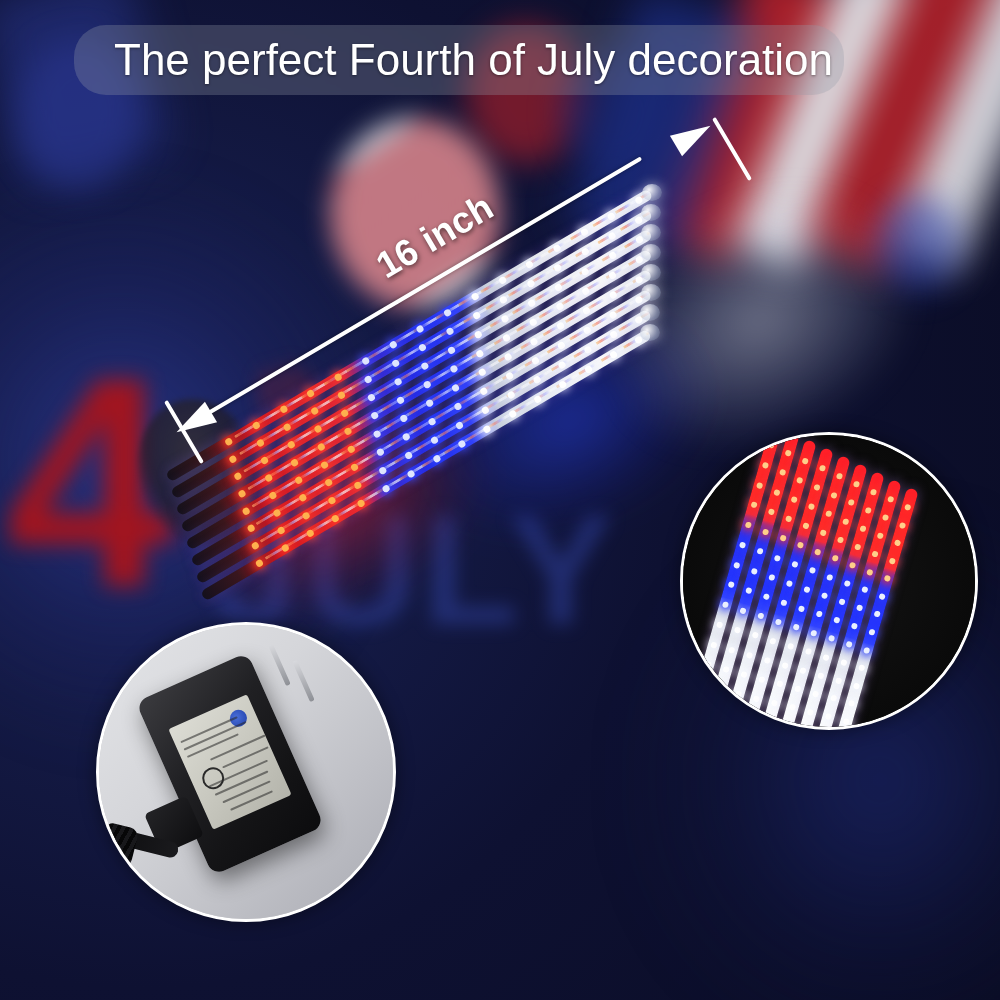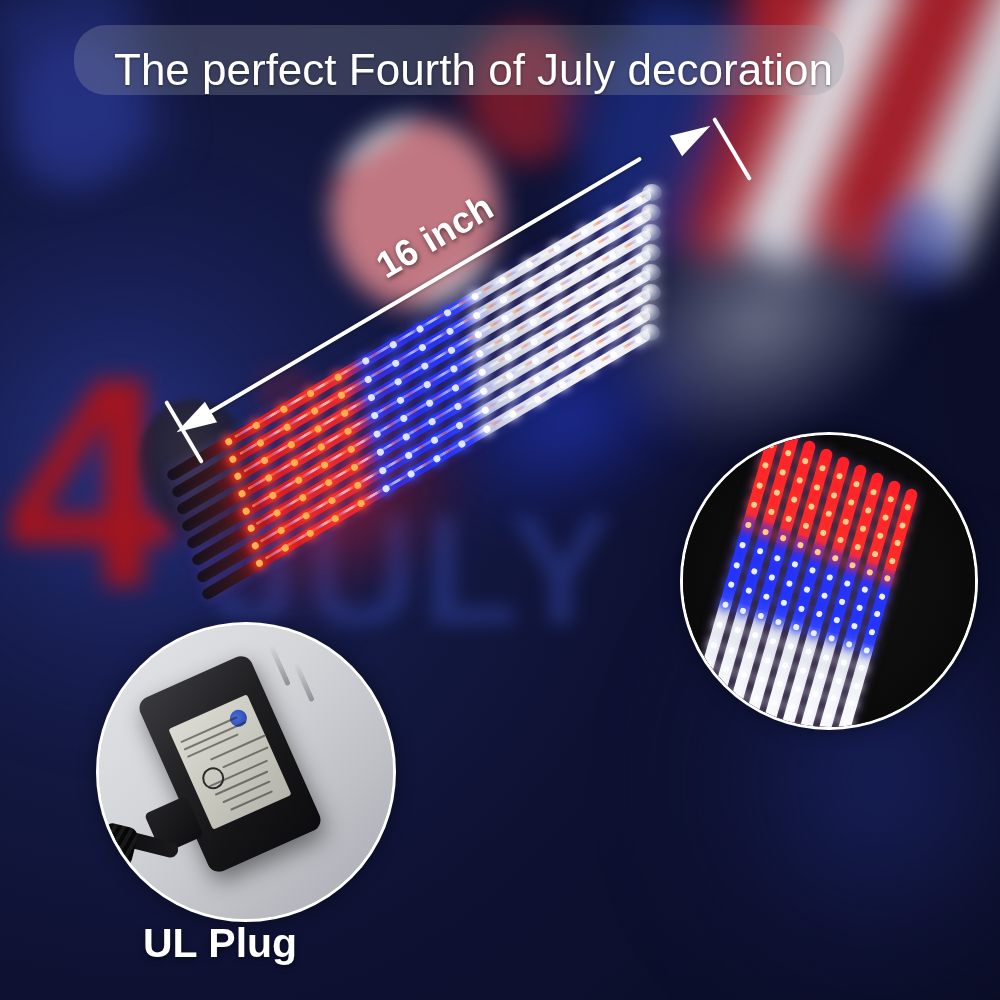--- a/index.html
+++ b/index.html
@@ -62,21 +62,21 @@
   .wmth{
     position:absolute;left:258px;top:352px;
     font-size:70px;font-weight:bold;color:#8d2029;filter:blur(10px);opacity:.55;
   }
 
   
   .banner{
     position:absolute;left:74px;top:25px;width:770px;height:70px;
     background:rgba(150,155,170,.30);
     backdrop-filter:blur(2px);
-    display:flex;align-items:flex-end;border-radius:32px;
+    display:flex;align-items:center;border-radius:32px;
   }
   .banner-text{
     color:#ffffff;font-size:44px;font-weight:normal;
     padding-left:40px;white-space:nowrap;
     text-shadow:0 1px 3px rgba(0,0,0,.45);
     font-family:"Liberation Sans", sans-serif;
   }
 
   
   .product{
@@ -636,15 +636,14 @@
       <div class="ln" style="top:44px;width:60px;left:26px;"></div>
       <div class="ln" style="top:56px;width:50px;left:34px;"></div>
       <div class="ln" style="top:68px;width:64px;left:14px;"></div>
       <div class="ln" style="top:78px;width:58px;left:16px;"></div>
       <div class="ln" style="top:88px;width:52px;left:20px;"></div>
       <div class="ln" style="top:98px;width:46px;left:24px;"></div>
     </div>
     <div class="cord"></div>
     <div class="cord-grip"></div>
   </div>
-  <div class="caption cap-plug">UL Plug</div>
 
 </div>
 
 </body></html>

